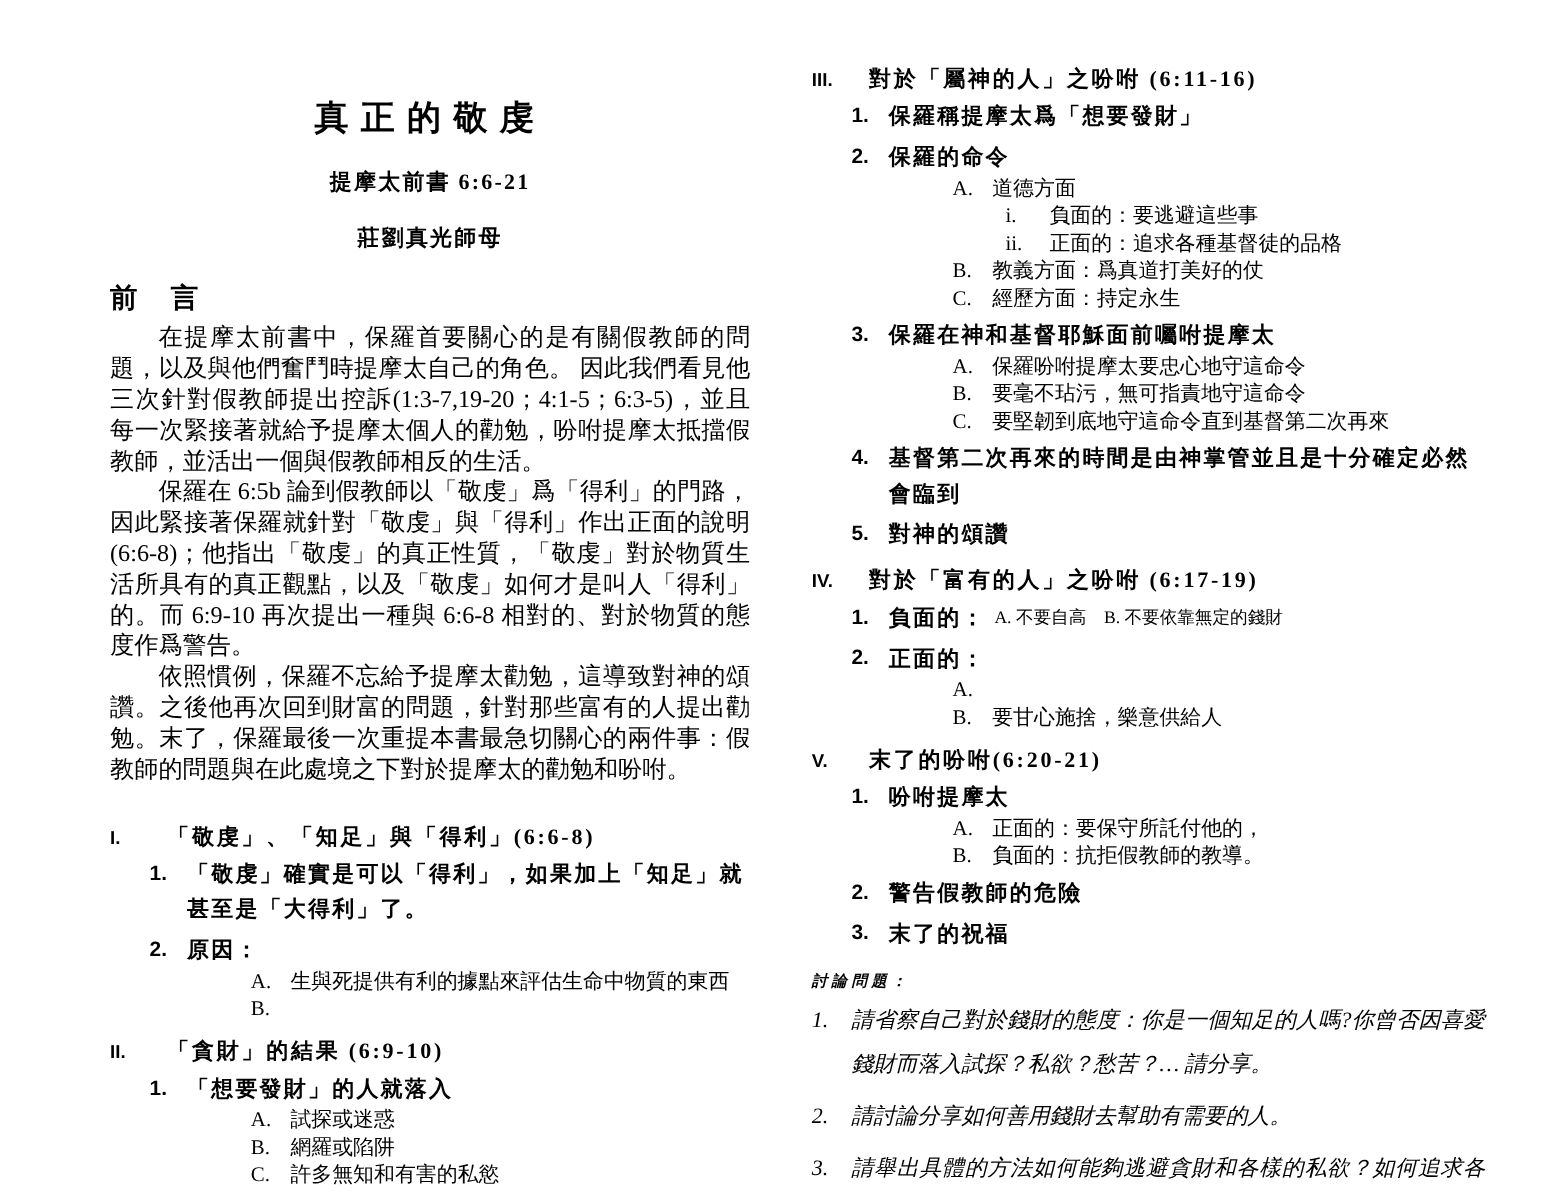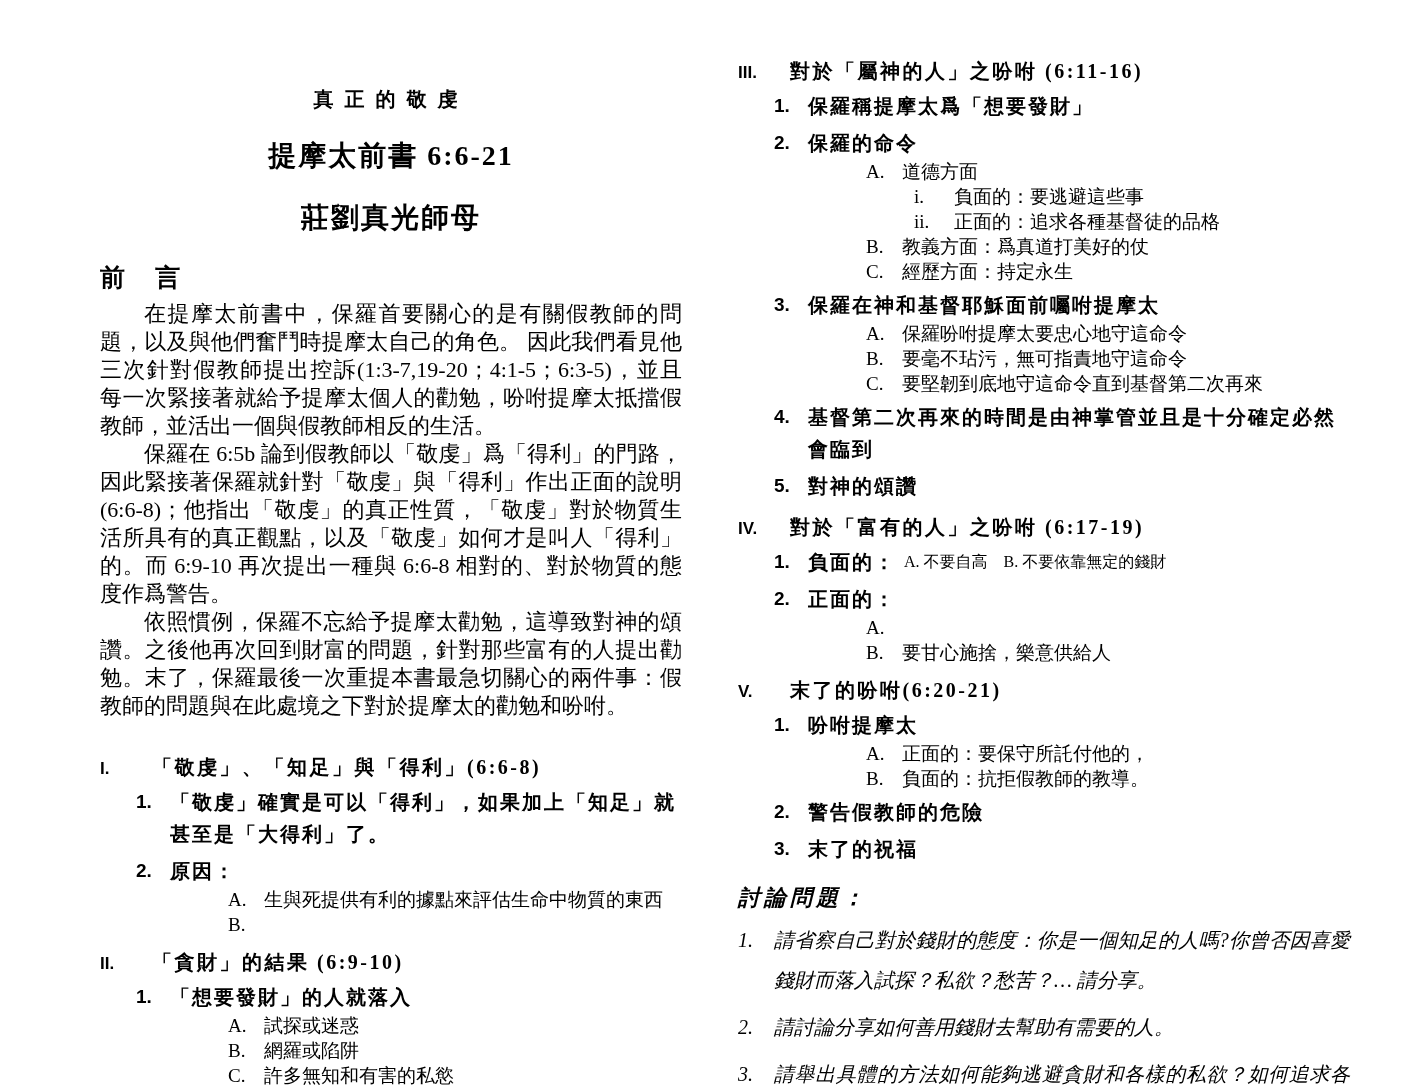--- a/index.html
+++ b/index.html
@@ -6,23 +6,23 @@
   .page {
     width:1408px; height:1088px; box-sizing:border-box;
     background:#ffffff; color:#000000;
     font-family:"Liberation Serif", serif;
     padding:58px 60px 0 100px;
     display:flex; gap:56px; overflow:hidden;
   }
   .col-left  { width:582px; flex:none; }
   .col-right { width:612px; flex:none; }
 
-  .doc-title { font-size:20px; font-weight:bold; text-align:center;
+  .doc-title { font-size:31px; font-weight:bold; text-align:center;
                letter-spacing:11px; margin:28px 0 20px 0; }
-  .subtitle  { font-size:28px; font-weight:bold; text-align:center;
+  .subtitle  { font-size:20px; font-weight:bold; text-align:center;
                letter-spacing:2px; margin:24px 0; }
   .intro-heading { font-size:25px; font-weight:bold; letter-spacing:12px;
                margin:20px 0 6px 0; }
   .body-para { font-size:22px; line-height:28px; text-align:justify;
                text-indent:2em; margin:0; }
 
   .sec-head { display:flex; align-items:baseline; margin-top:12px; }
   .sec-head.big-gap { margin-top:34px; }
   .sec-num  { font-family:"Liberation Sans", sans-serif; font-size:17px;
               font-weight:bold; width:52px; flex:none; }
@@ -34,21 +34,21 @@
                font-size:19px; width:34px; flex:none; }
   .li1-text  { font-weight:bold; letter-spacing:2px; }
   .li1-inline{ font-weight:normal; letter-spacing:0; font-size:16px;
                margin-left:8px; white-space:nowrap; }
 
   .li2 { display:flex; margin-left:128px; font-size:19px; line-height:25px; }
   .li2-label { width:36px; flex:none; }
   .li3 { display:flex; margin-left:176px; font-size:19px; line-height:25px; }
   .li3-label { width:40px; flex:none; }
 
-  .disc-heading { font-size:22px; font-weight:bold; font-style:italic;
+  .disc-heading { font-size:14px; font-weight:bold; font-style:italic;
                   letter-spacing:4px; margin-top:18px; }
   .question { display:flex; font-style:italic; font-size:20px;
               line-height:40px; margin-top:7px; text-align:justify; }
   .q-label  { width:36px; flex:none; }
 </style>
 </head>
 <body>
 
 <div class="page">
 

